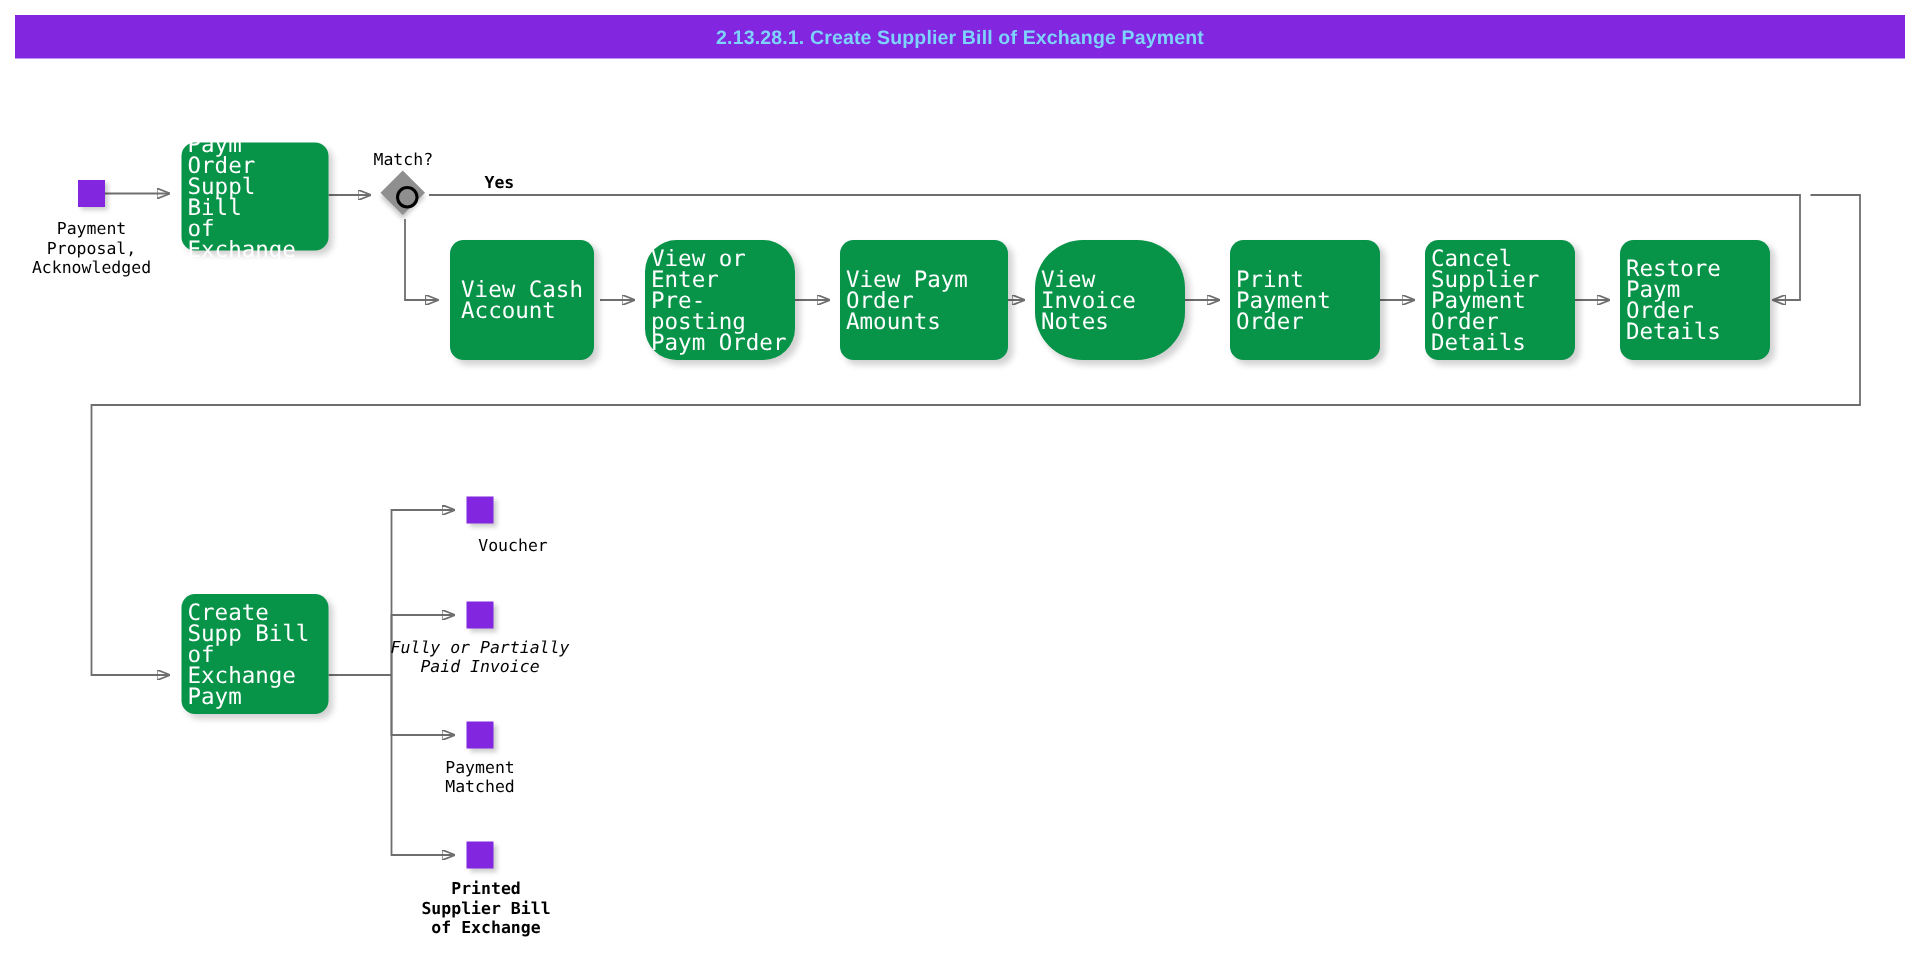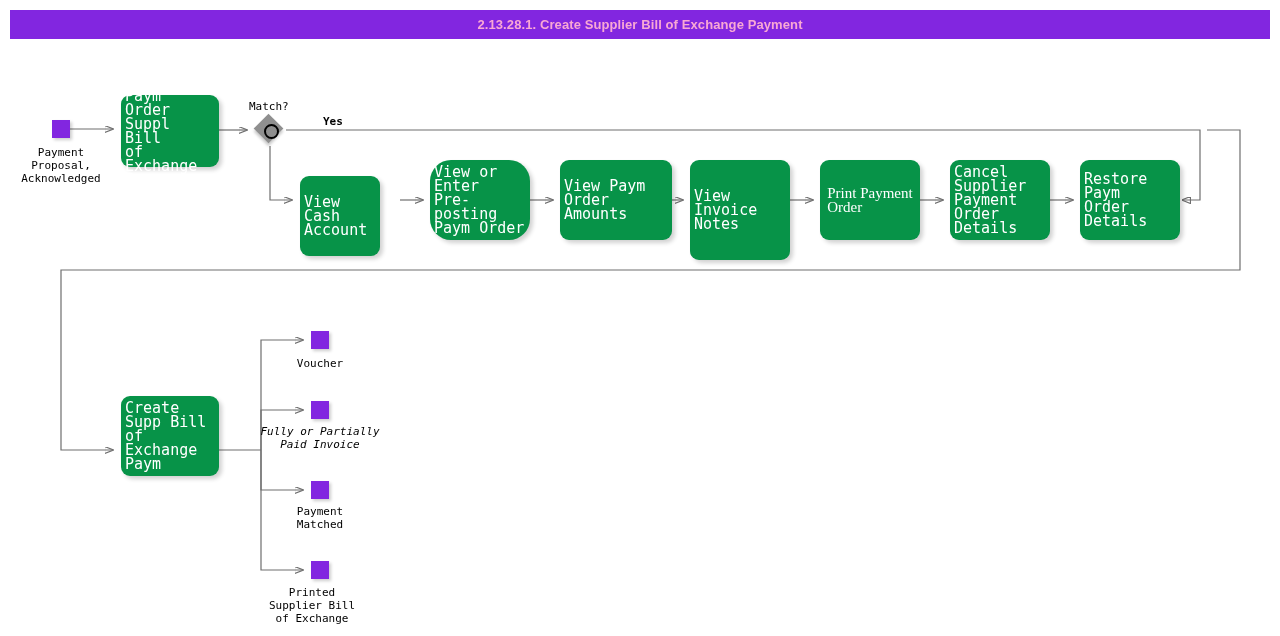--- a/index.html
+++ b/index.html
@@ -12,21 +12,21 @@
   }
   #canvas{position:absolute;left:0;top:0;width:1280px;height:636px;}
 
   
   .title-bar{
     position:absolute;left:10px;top:10px;width:1260px;height:29px;
     background:#8226e0;
     display:flex;align-items:center;justify-content:center;
   }
   .title-bar .title-text{
-    color:#f9a8d4;
+    color:#7dd3fc;
     font-family:"Liberation Sans","DejaVu Sans",sans-serif;
     font-size:13px;font-weight:bold;letter-spacing:.1px;
     white-space:nowrap;
   }
 
   
   svg.edges{position:absolute;left:0;top:0;width:1280px;height:636px;pointer-events:none;}
   svg.edges path,svg.edges line{fill:none;stroke:#6e6e6e;stroke-width:1.2px;}
 
   
@@ -141,56 +141,56 @@
     <div class="diamond"></div>
     <div class="ring"></div>
   </div>
   <div class="edge-label" style="left:323px;top:115px;font-weight:bold;">Yes</div>
 
   <div class="task" style="left:121px;top:95px;width:98px;height:72px;">Create Paym
 Order Suppl Bill
 of Exchange
 Payment</div>
 
-  <div class="task" style="left:300px;top:160px;width:80px;height:80px;margin-top:16px;">View Cash
+  <div class="task" style="left:300px;top:160px;width:96px;height:80px;">View Cash
 Account</div>
 
   <div class="task" style="left:430px;top:160px;width:100px;height:80px;border-radius:21px;">View or Enter
 Pre-posting
 Paym Order</div>
 
   <div class="task" style="left:560px;top:160px;width:112px;height:80px;">View Paym
 Order Amounts</div>
 
-  <div class="task" style="left:690px;top:160px;width:100px;height:100px;">View Invoice
+  <div class="task" style="left:690px;top:160px;width:100px;height:80px;border-radius:32px;">View Invoice
 Notes</div>
 
-  <div class="task" style="left:820px;top:160px;width:100px;height:80px;font-family:Liberation Serif, serif;">Print Payment
+  <div class="task" style="left:820px;top:160px;width:100px;height:80px;">Print Payment
 Order</div>
 
   <div class="task" style="left:1080px;top:160px;width:100px;height:80px;">Restore Paym
 Order Details</div>
 
   <div class="task" style="left:950px;top:160px;width:100px;height:80px;">Cancel Supplier
 Payment Order
 Details</div>
 
   <div class="task" style="left:121px;top:396px;width:98px;height:80px;">Create Supp Bill
 of Exchange
 Paym</div>
 
   <div class="event-sq" style="left:311px;top:331px;"></div>
-  <div class="event-label" style="left:260px;top:357px;width:120px;">Voucher</div>
+  <div class="event-label" style="left:260px;top:357px;width:120px;padding-left:22px;">Voucher</div>
 
   <div class="event-sq" style="left:311px;top:401px;"></div>
   <div class="event-label" style="left:260px;top:425px;width:120px;font-style:italic;">Fully or Partially
 Paid Invoice</div>
 
   <div class="event-sq" style="left:311px;top:481px;"></div>
   <div class="event-label" style="left:260px;top:505px;width:120px;">Payment
 Matched</div>
 
   <div class="event-sq" style="left:311px;top:561px;"></div>
-  <div class="event-label" style="left:250px;top:586px;width:124px;">Printed
+  <div class="event-label" style="left:262px;top:586px;width:124px;font-weight:bold;">Printed
 Supplier Bill
 of Exchange</div>
 
 </div>
 
 </body></html>

